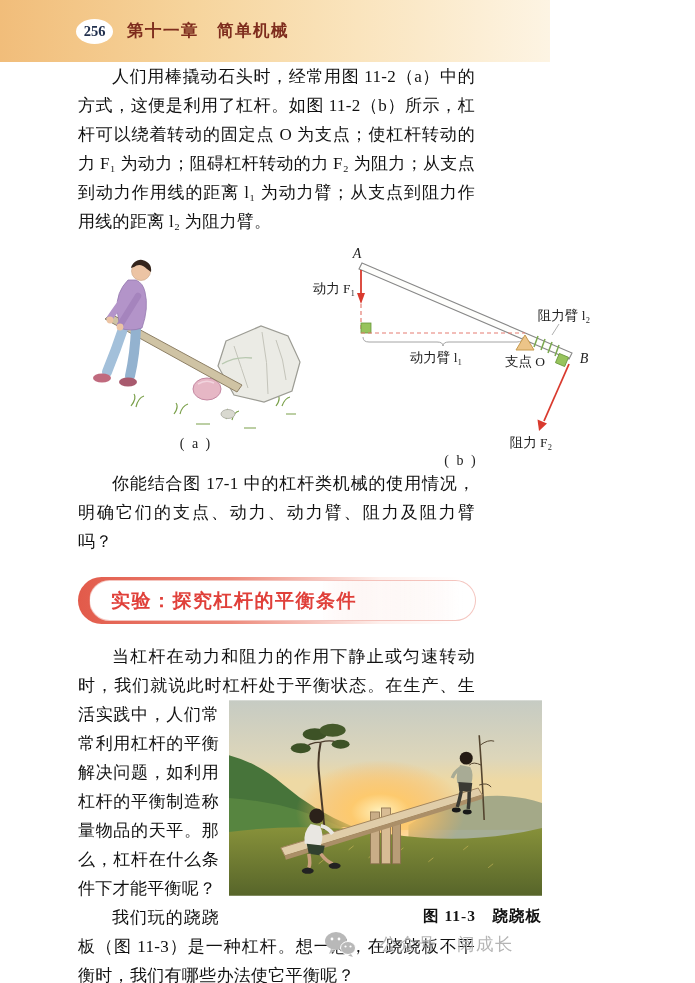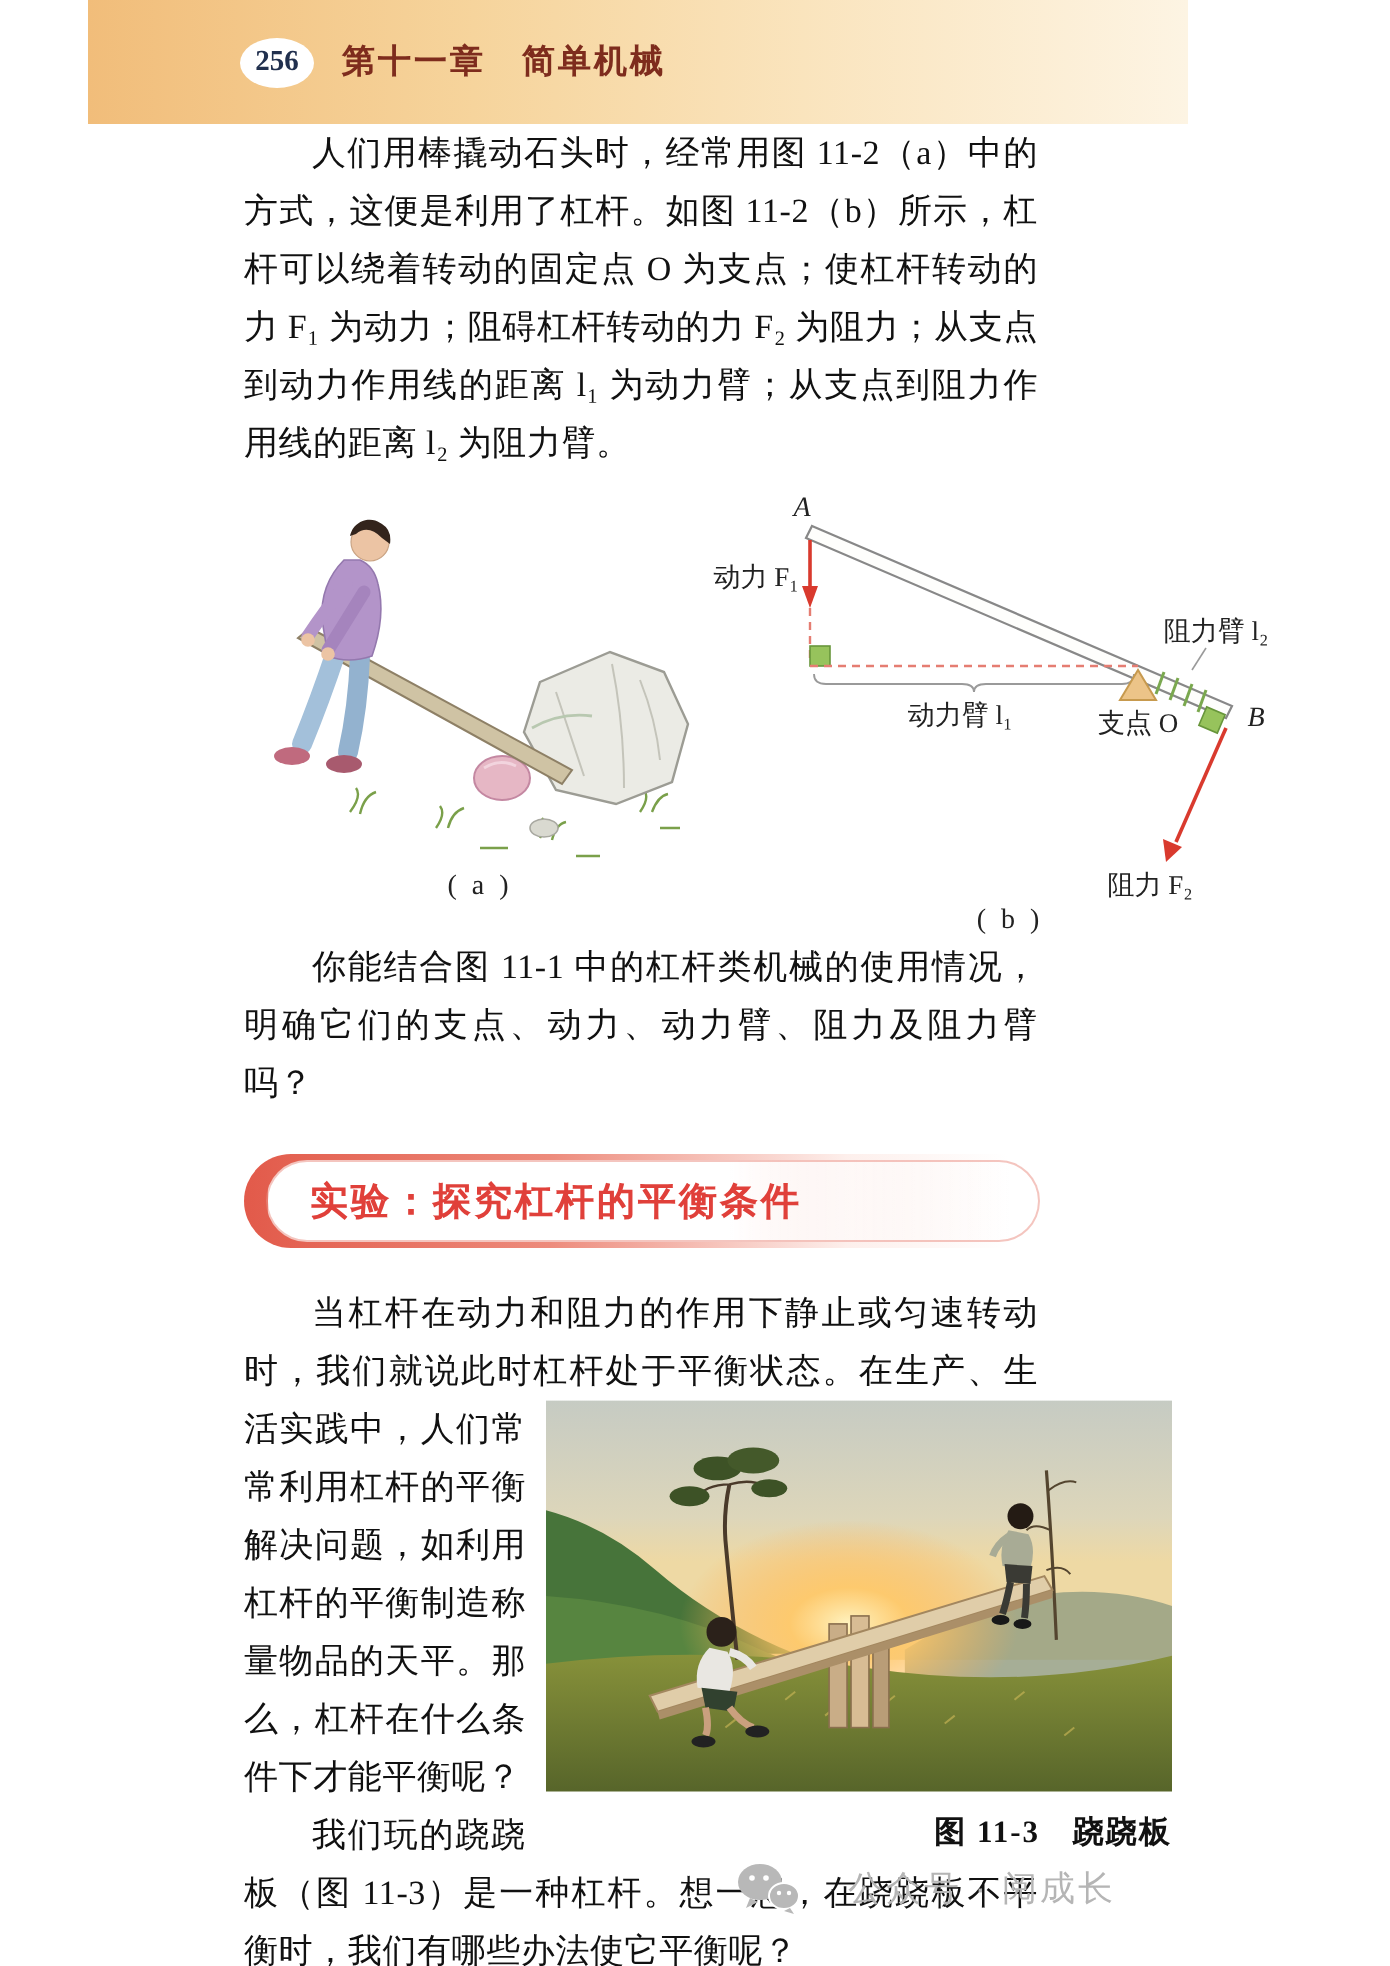--- a/index.html
+++ b/index.html
@@ -1,20 +1,20 @@
 <!DOCTYPE html>
 <html lang="zh"><head>
 <meta charset="utf-8">
 <style>
   html,body{margin:0;padding:0;}
   body{
     width:695px;height:983px;background:#ffffff;overflow:hidden;position:relative;
     font-family:"Liberation Serif","DejaVu Serif",serif;color:#111;
   }
-  .page{width:550px;height:983px;position:relative;margin-left:44px;}
+  .page{width:550px;height:983px;position:relative;}
 
   
   .header-band{
     height:62px;width:100%;
     background:linear-gradient(90deg,#f1bd7a 0%,#f6d49c 35%,#fae4bd 65%,#fdf4e3 100%);
     display:flex;align-items:center;box-sizing:border-box;padding-left:76px;
   }
   .page-num{
     background:#ffffff;border-radius:50%;width:37px;height:25px;
     display:flex;align-items:center;justify-content:center;
@@ -183,21 +183,21 @@
             <line x1="268" y1="118" x2="243" y2="175" stroke="#d93a2e" stroke-width="1.8"></line>
             <polygon points="238,185 236.5,173.5 246,177.5" fill="#d93a2e"></polygon>
           </g>
           <text x="230" y="201" font-size="13.5" fill="#222" text-anchor="middle">阻力 F₂</text>
         </svg>
         <div class="sub-caption">( b )</div>
       </div>
     </div>
 
 
-    <p class="body-text para-2">你能结合图 11-1 中的杠杆类机械的使用情况，明确它们的支点、动力、动力臂、阻力及阻力臂吗？</p>
+    <p class="body-text para-2">你能结合图 17-1 中的杠杆类机械的使用情况，明确它们的支点、动力、动力臂、阻力及阻力臂吗？</p>
 
     <div class="exp-pill">
       <div class="exp-pill-inner"></div>
       <div class="exp-pill-label">实验：探究杠杆的平衡条件</div>
     </div>
 
     <div class="exp-body">
 
       <figure class="exp-photo" style="margin-block:0;">
         <div class="spacer"></div>

